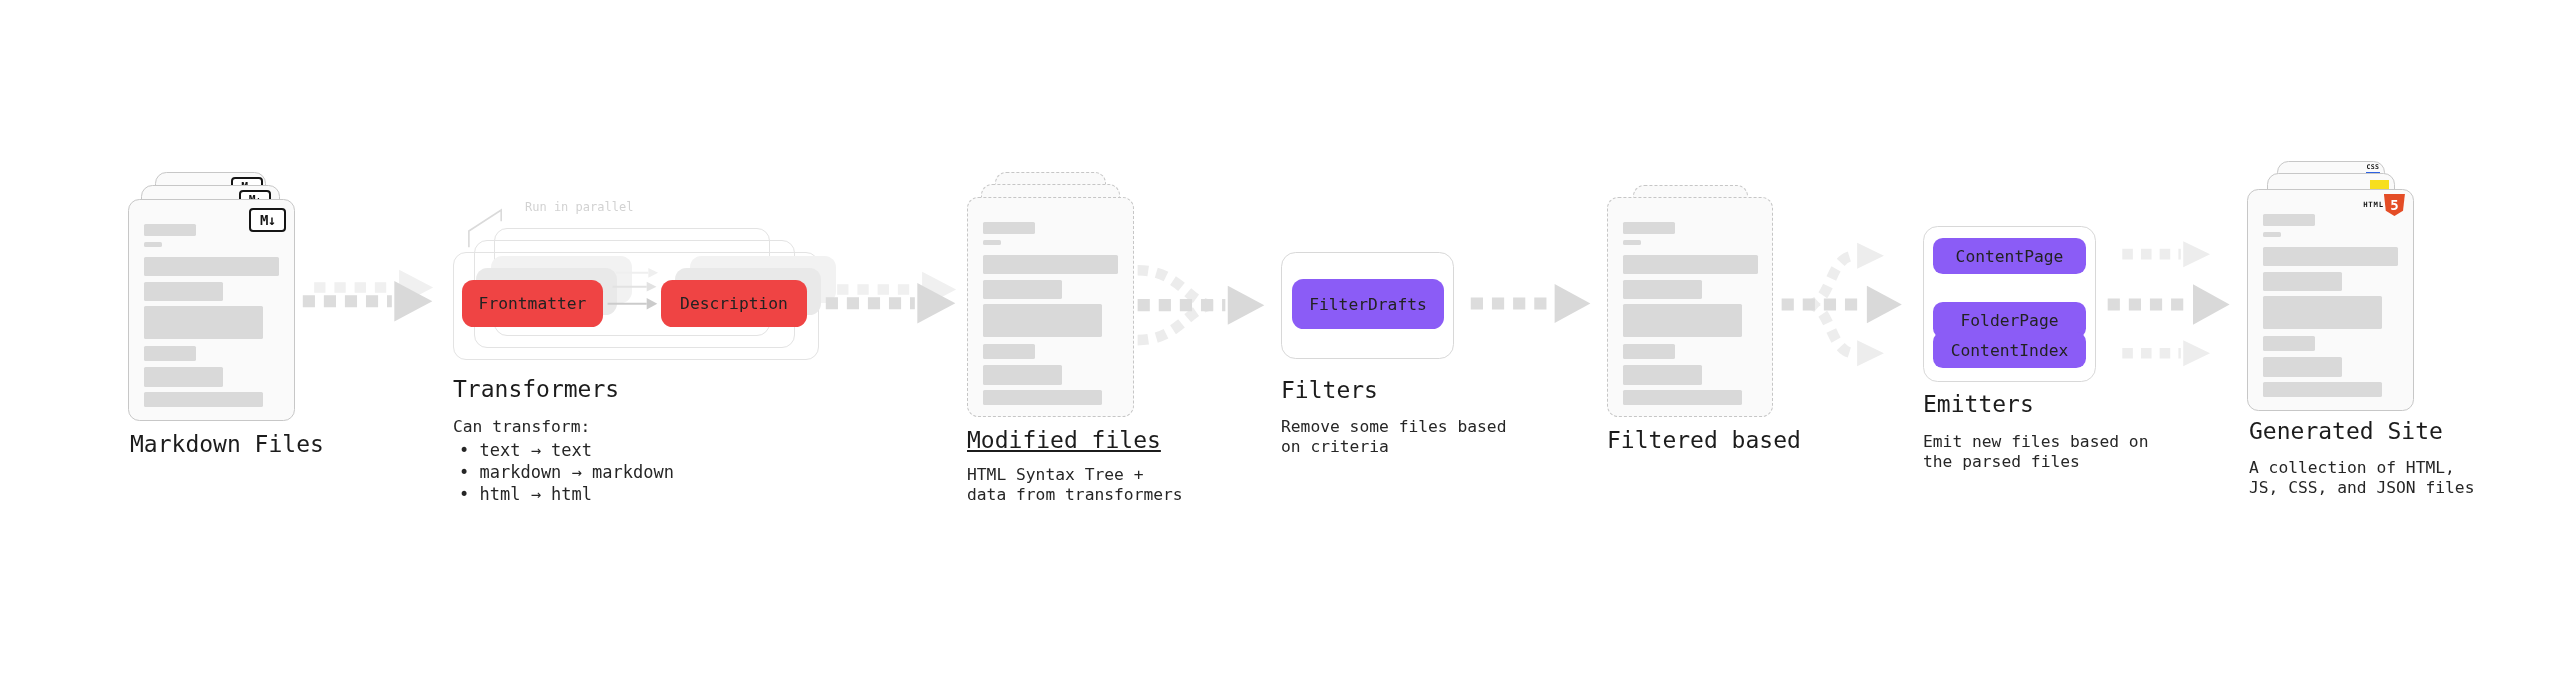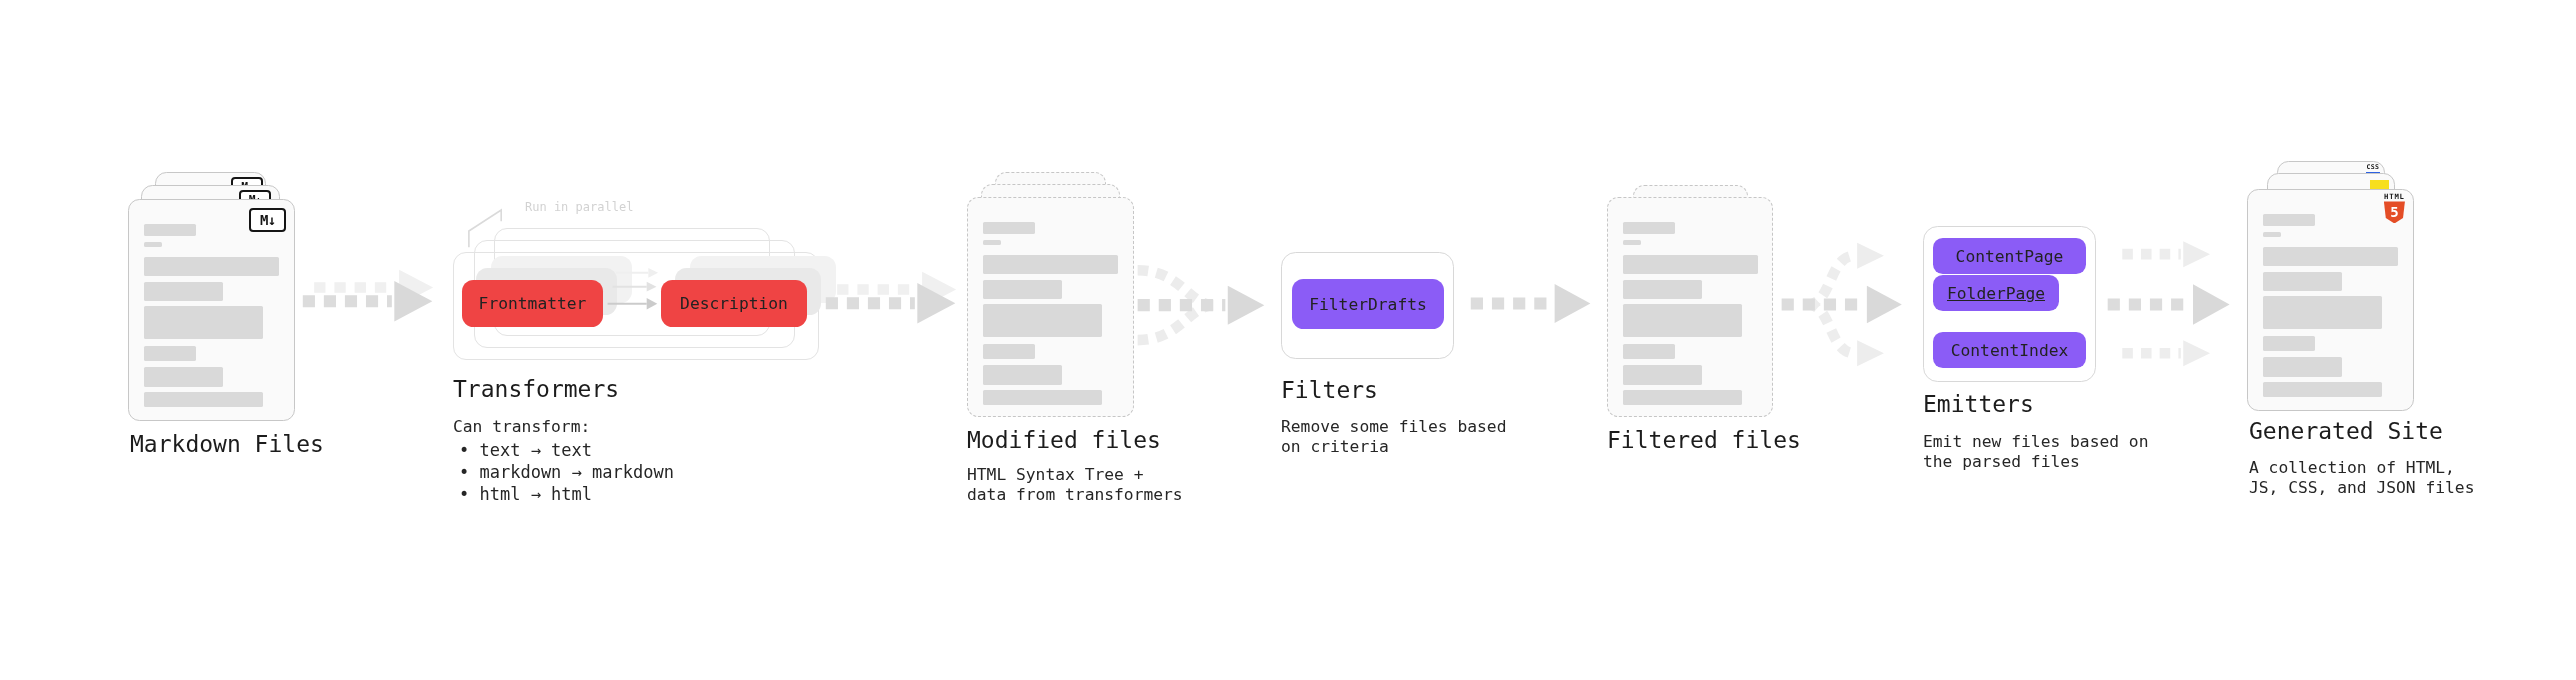--- a/index.html
+++ b/index.html
@@ -12,21 +12,21 @@
   .doc-card{position:absolute;background:#fafafa;border:1.6px solid #c7c7c7;border-radius:11.4px;box-sizing:border-box;}
   .doc-lid{position:absolute;background:#fafafa;border:1.6px solid #c7c7c7;border-radius:11.4px;box-sizing:border-box;height:49px;}
   .dashed{border-style:dashed;border-color:#c6c6c6;}
   .bar{position:absolute;left:14.6px;background:#d9d9d9;border-radius:1.6px;}
 
   
   .md-badge{position:absolute;background:#ffffff;border:2.4px solid #151515;border-radius:4.1px;
             color:#151515;font-weight:bold;font-size:14px;line-height:1;
             width:32.5px;height:19.5px;display:flex;align-items:center;justify-content:center;letter-spacing:-0.8px;}
   .md-badge.small{width:28px;height:16.3px;font-size:11.4px;border-width:2px;}
-  .html5-badge{position:absolute;display:flex;flex-direction:column;align-items:center;}
+  .html5-badge{position:absolute;display:flex;flex-direction:row;align-items:center;}
   .html5-word{font-size:7.3px;font-weight:bold;color:#151515;letter-spacing:0.8px;line-height:7.3px;}
   .html5-shield{width:21px;height:22px;margin-top:0.8px;background:var(--html5,#e44d26);
                 clip-path:polygon(0 0,100% 0,91% 76%,50% 100%,9% 76%);
                 color:#fff;font-weight:bold;font-size:14px;display:flex;align-items:center;justify-content:center;}
   .js-badge{position:absolute;width:19.5px;height:9.8px;background:var(--jsyellow,#f7df1e);}
   .css-badge{position:absolute;display:flex;flex-direction:column;align-items:center;}
   .css-word{font-size:6.5px;font-weight:bold;color:#151515;line-height:6.5px;letter-spacing:0.4px;}
   .css-bar{width:14px;height:3.3px;margin-top:0.8px;background:var(--cssblue,#2d61e1);}
 
   
@@ -135,21 +135,21 @@
     <div class="doc-card dashed" style="left:967px;top:197px;width:167px;height:220px;">
         <div class="bar" style="top: 24.4px; width: 52px; height: 11.4px; background: rgb(217, 217, 217);"></div>
         <div class="bar" style="top: 42px; width: 18px; height: 4.9px; background: rgb(217, 217, 217);"></div>
         <div class="bar" style="top: 57px; width: 135px; height: 18.7px; background: rgb(217, 217, 217);"></div>
         <div class="bar" style="top: 82px; width: 79px; height: 18.7px; background: rgb(217, 217, 217);"></div>
         <div class="bar" style="top: 106px; width: 119px; height: 33px; background: rgb(217, 217, 217);"></div>
         <div class="bar" style="top: 146px; width: 52px; height: 14.6px; background: rgb(217, 217, 217);"></div>
         <div class="bar" style="top: 167px; width: 79px; height: 19.5px; background: rgb(217, 217, 217);"></div>
         <div class="bar" style="top: 192px; width: 119px; height: 15.4px; background: rgb(217, 217, 217);"></div>
       </div>
-    <div class="title" style="left:967px;top:428px;">Modified files</div>
+    <div class="title" style="left:967px;top:428px;text-decoration:underline;">Modified files</div>
     <div class="desc" style="left:967px;top:465px;">HTML Syntax Tree +
 data from transformers</div>
   </div>
 
   <svg class="arrow-svg" style="left:1136px;top:257px;" width="134" height="98" viewBox="0 0 165 120">
     <path d="M 2,16 C 55,16 65,59 96,59" fill="none" stroke="#ececec" stroke-width="13" stroke-dasharray="13 10"></path>
     <path d="M 2,102 C 55,102 65,59 96,59" fill="none" stroke="#ececec" stroke-width="13" stroke-dasharray="13 10"></path>
     <line x1="2" y1="59" x2="110" y2="59" stroke="#dcdcdc" stroke-width="15" stroke-dasharray="15 11"></line>
     <polygon points="113,35 158,59 113,83" fill="#d9d9d9"></polygon>
   </svg>
@@ -172,36 +172,36 @@
     <div class="doc-card dashed" style="left:1607px;top:197px;width:166px;height:220px;">
         <div class="bar" style="top: 24.4px; width: 52px; height: 11.4px; background: rgb(217, 217, 217);"></div>
         <div class="bar" style="top: 42px; width: 18px; height: 4.9px; background: rgb(217, 217, 217);"></div>
         <div class="bar" style="top: 57px; width: 135px; height: 18.7px; background: rgb(217, 217, 217);"></div>
         <div class="bar" style="top: 82px; width: 79px; height: 18.7px; background: rgb(217, 217, 217);"></div>
         <div class="bar" style="top: 106px; width: 119px; height: 33px; background: rgb(217, 217, 217);"></div>
         <div class="bar" style="top: 146px; width: 52px; height: 14.6px; background: rgb(217, 217, 217);"></div>
         <div class="bar" style="top: 167px; width: 79px; height: 19.5px; background: rgb(217, 217, 217);"></div>
         <div class="bar" style="top: 192px; width: 119px; height: 15.4px; background: rgb(217, 217, 217);"></div>
       </div>
-    <div class="title" style="left:1607px;top:428px;">Filtered files</div>
+    <div class="title" style="left:1607px;top:428px;">Filtered based</div>
   </div>
 
   <svg class="arrow-svg" style="left:1780px;top:236px;" width="134" height="137" viewBox="0 0 165 168">
     <path d="M 34,84 C 64,84 60,24 92,24" fill="none" stroke="#ededed" stroke-width="13" stroke-dasharray="13 10"></path>
     <polygon points="95,8 128,24 95,40" fill="#ededed"></polygon>
     <path d="M 34,84 C 64,84 60,144 92,144" fill="none" stroke="#ededed" stroke-width="13" stroke-dasharray="13 10"></path>
     <polygon points="95,128 128,144 95,160" fill="#ededed"></polygon>
     <line x1="2" y1="84" x2="104" y2="84" stroke="#dcdcdc" stroke-width="15" stroke-dasharray="15 11"></line>
     <polygon points="107,61 150,84 107,107" fill="#d9d9d9"></polygon>
   </svg>
 
   <div>
     <div class="white-box" style="left:1923px;top:226px;width:173px;height:156px;"></div>
     <div class="wpill" style="left:1933px;top:238px;width:153px;height:36px;">ContentPage</div>
-    <div class="wpill" style="left:1933px;top:275px;width:126px;height:36px;text-decoration:underline;">FolderPage</div>
+    <div class="wpill" style="left:1933px;top:302px;width:153px;height:36px;">FolderPage</div>
     <div class="wpill" style="left:1933px;top:332px;width:153px;height:36px;">ContentIndex</div>
     <div class="title" style="left:1923px;top:392px;">Emitters</div>
     <div class="desc" style="left:1923px;top:432px;">Emit new files based on
 the parsed files</div>
   </div>
 
   <svg class="arrow-svg" style="left:2106px;top:233px;" width="135" height="143" viewBox="0 0 166 176">
     <line x1="20" y1="26" x2="92" y2="26" stroke="#ededed" stroke-width="13" stroke-dasharray="13 10"></line>
     <polygon points="95,10 128,26 95,42" fill="#ededed"></polygon>
     <line x1="2" y1="88" x2="104" y2="88" stroke="#dcdcdc" stroke-width="15" stroke-dasharray="15 11"></line>

